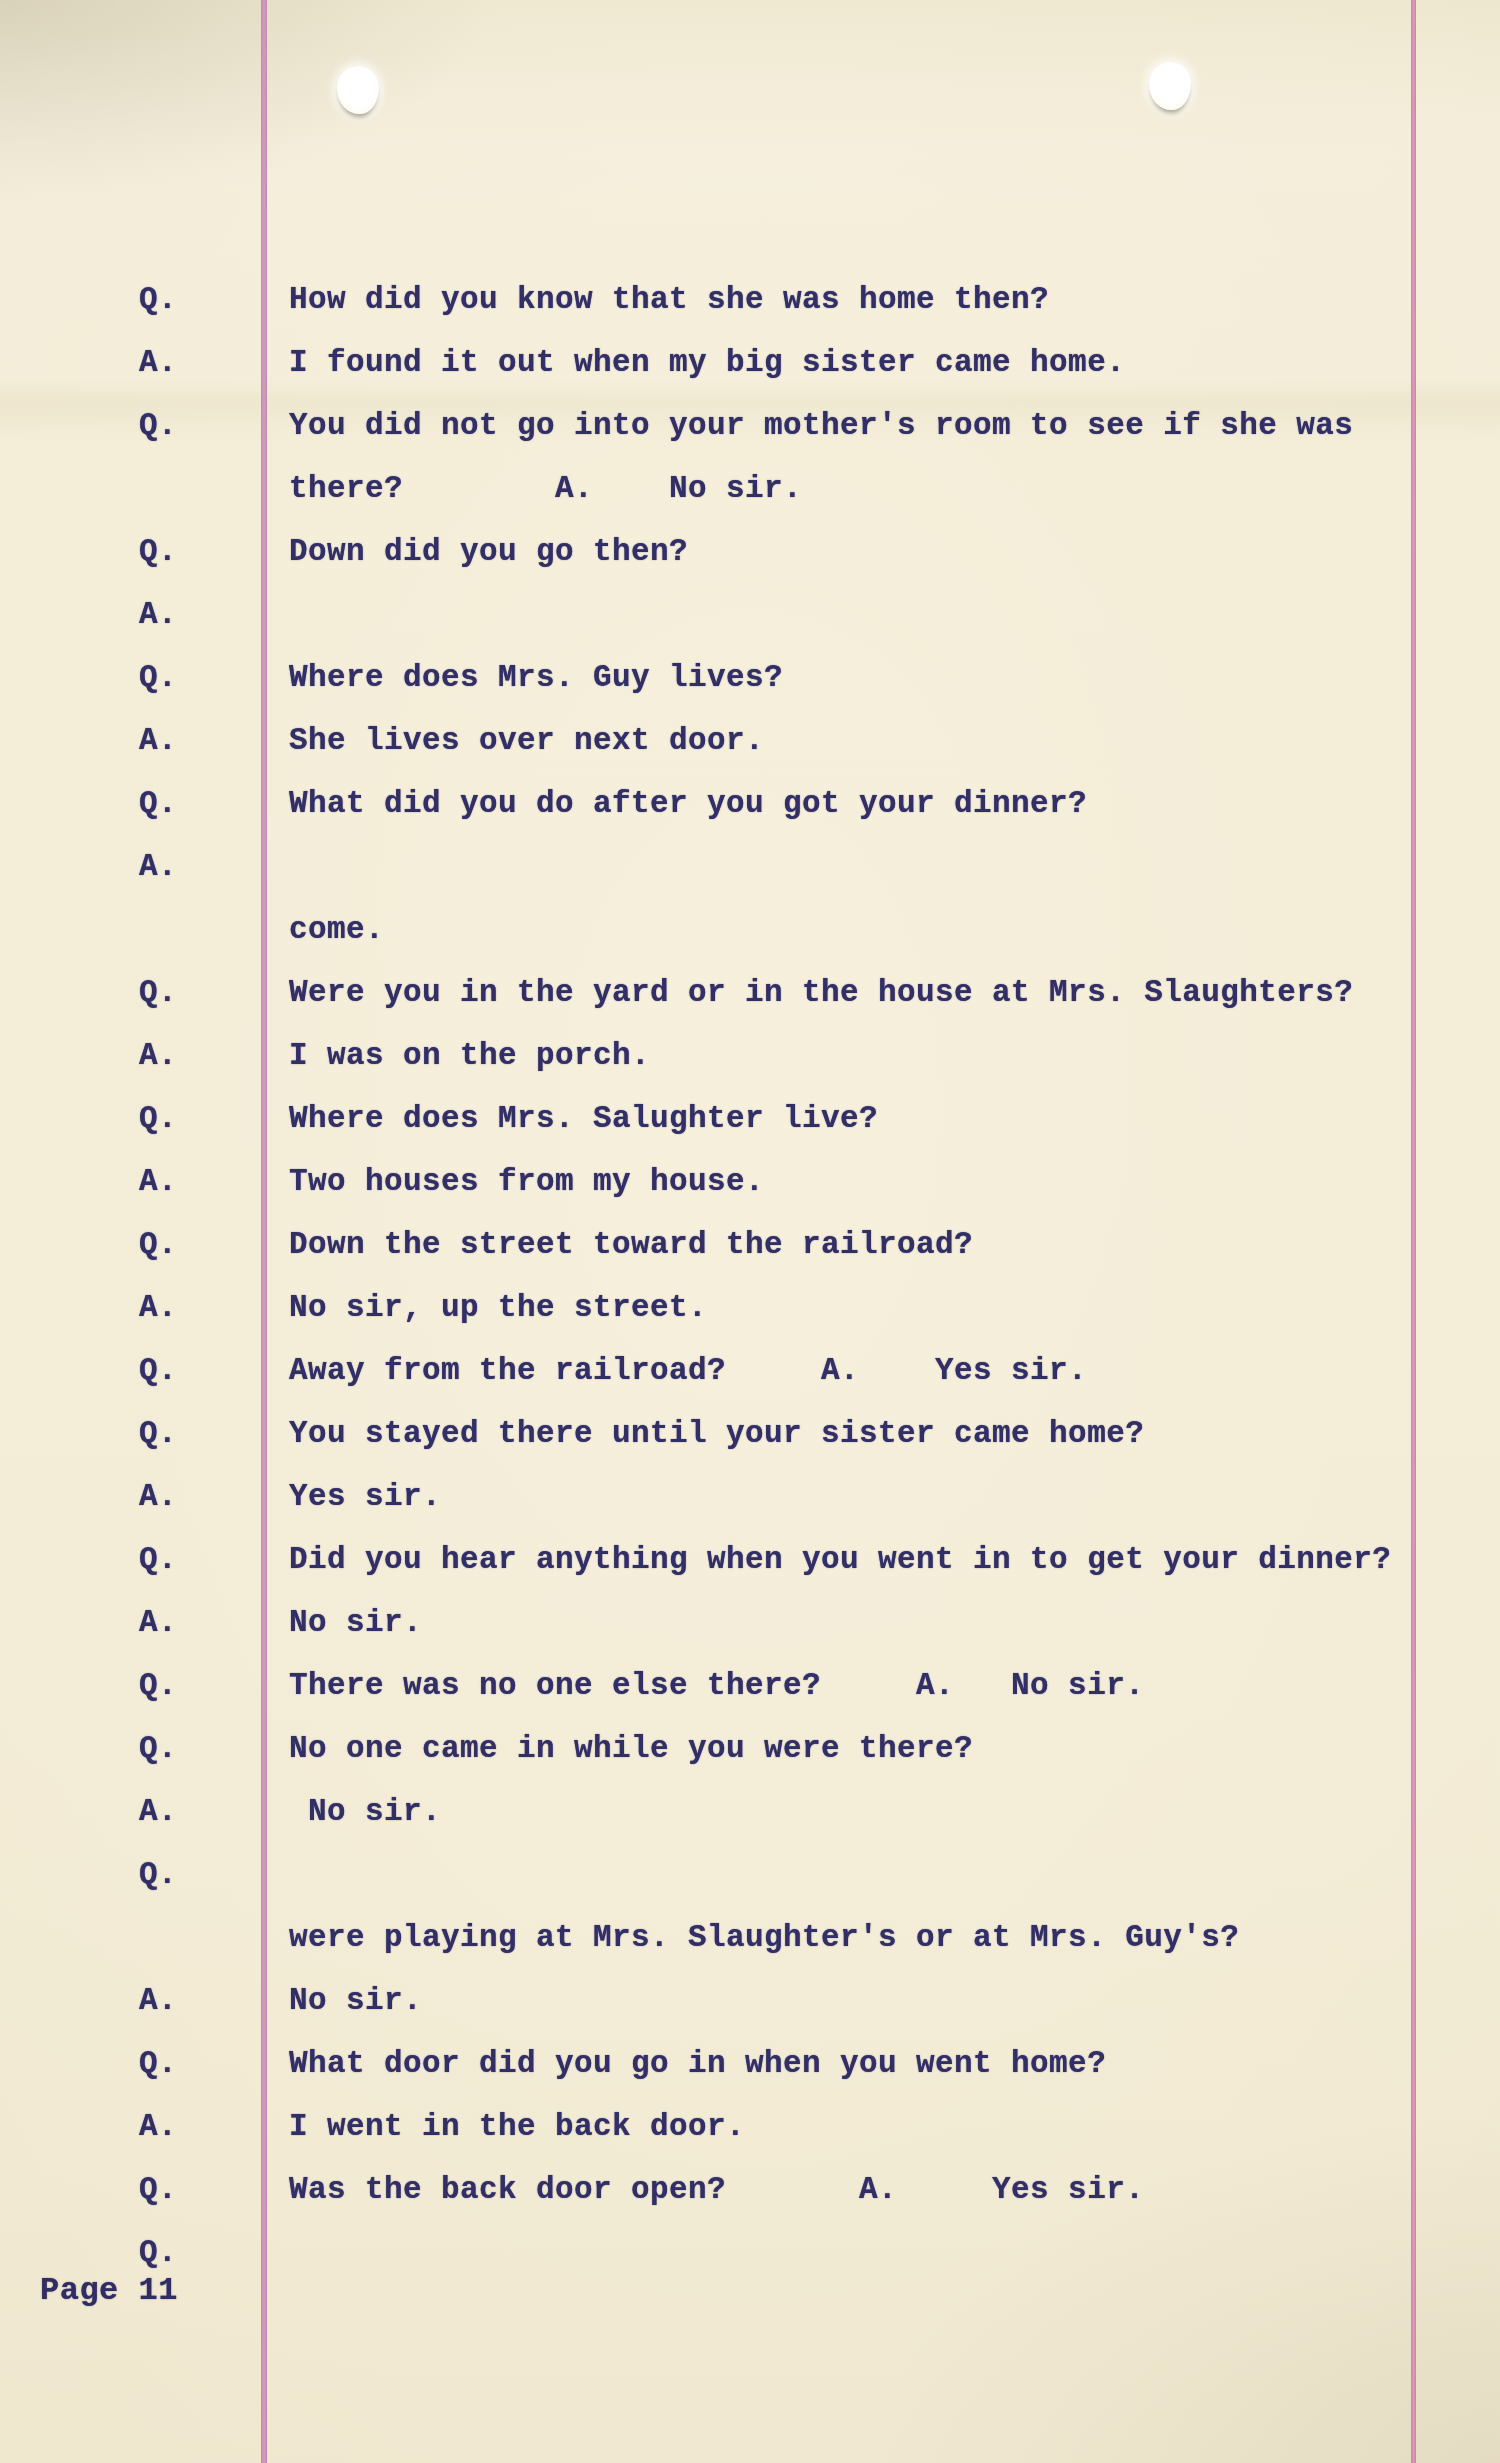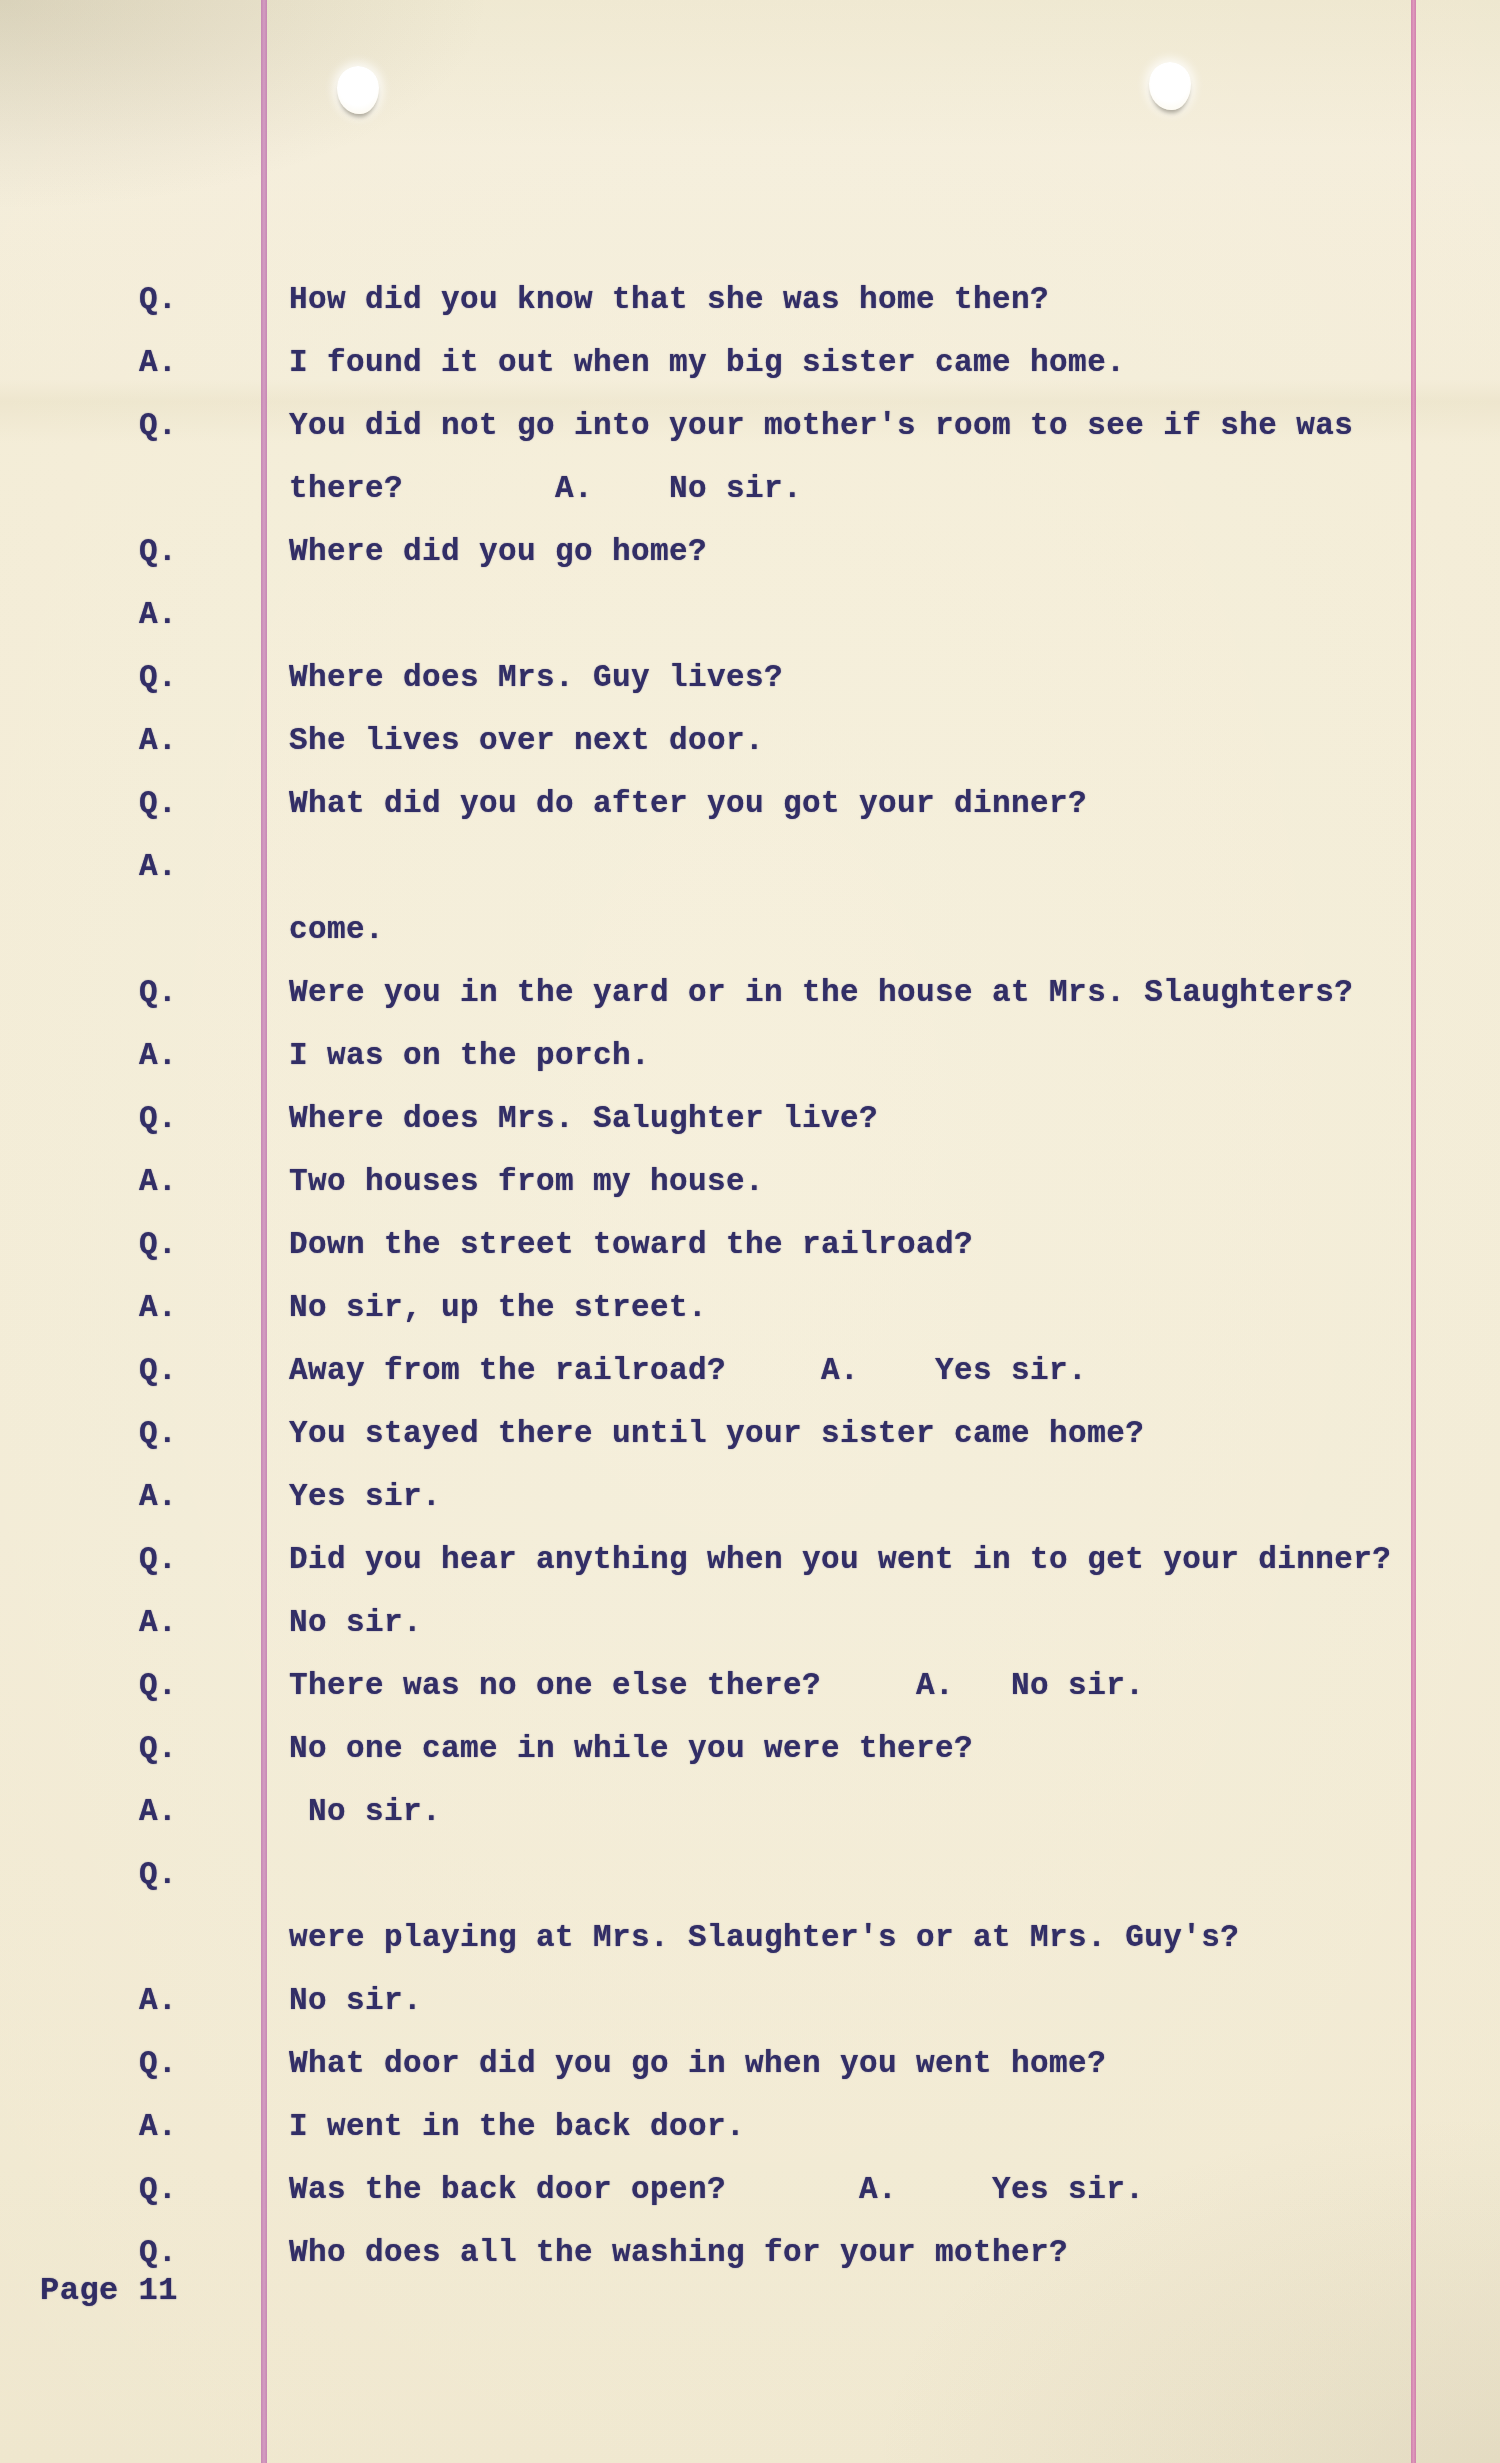--- a/index.html
+++ b/index.html
@@ -74,21 +74,21 @@
     <span class="text">You did not go into your mother's room to see if she was</span>
   </div>
 
   <div class="line">
     <span class="speaker"></span>
     <span class="text">there?        A.    No sir.</span>
   </div>
 
   <div class="line">
     <span class="speaker">Q.</span>
-    <span class="text">Where did you go home?</span>
+    <span class="text">Down did you go then?</span>
   </div>
 
   <div class="line">
     <span class="speaker">A.</span>
   </div>
 
   <div class="line">
     <span class="speaker">Q.</span>
     <span class="text">Where does Mrs. Guy lives?</span>
   </div>
@@ -206,17 +206,16 @@
     <span class="text">I went in the back door.</span>
   </div>
 
   <div class="line">
     <span class="speaker">Q.</span>
     <span class="text">Was the back door open?       A.     Yes sir.</span>
   </div>
 
   <div class="line">
     <span class="speaker">Q.</span>
-    <span class="text">Who does all the washing for your mother?</span>
   </div>
 </div>
 
 <div class="page-label">Page 11</div>
 
 </body></html>

